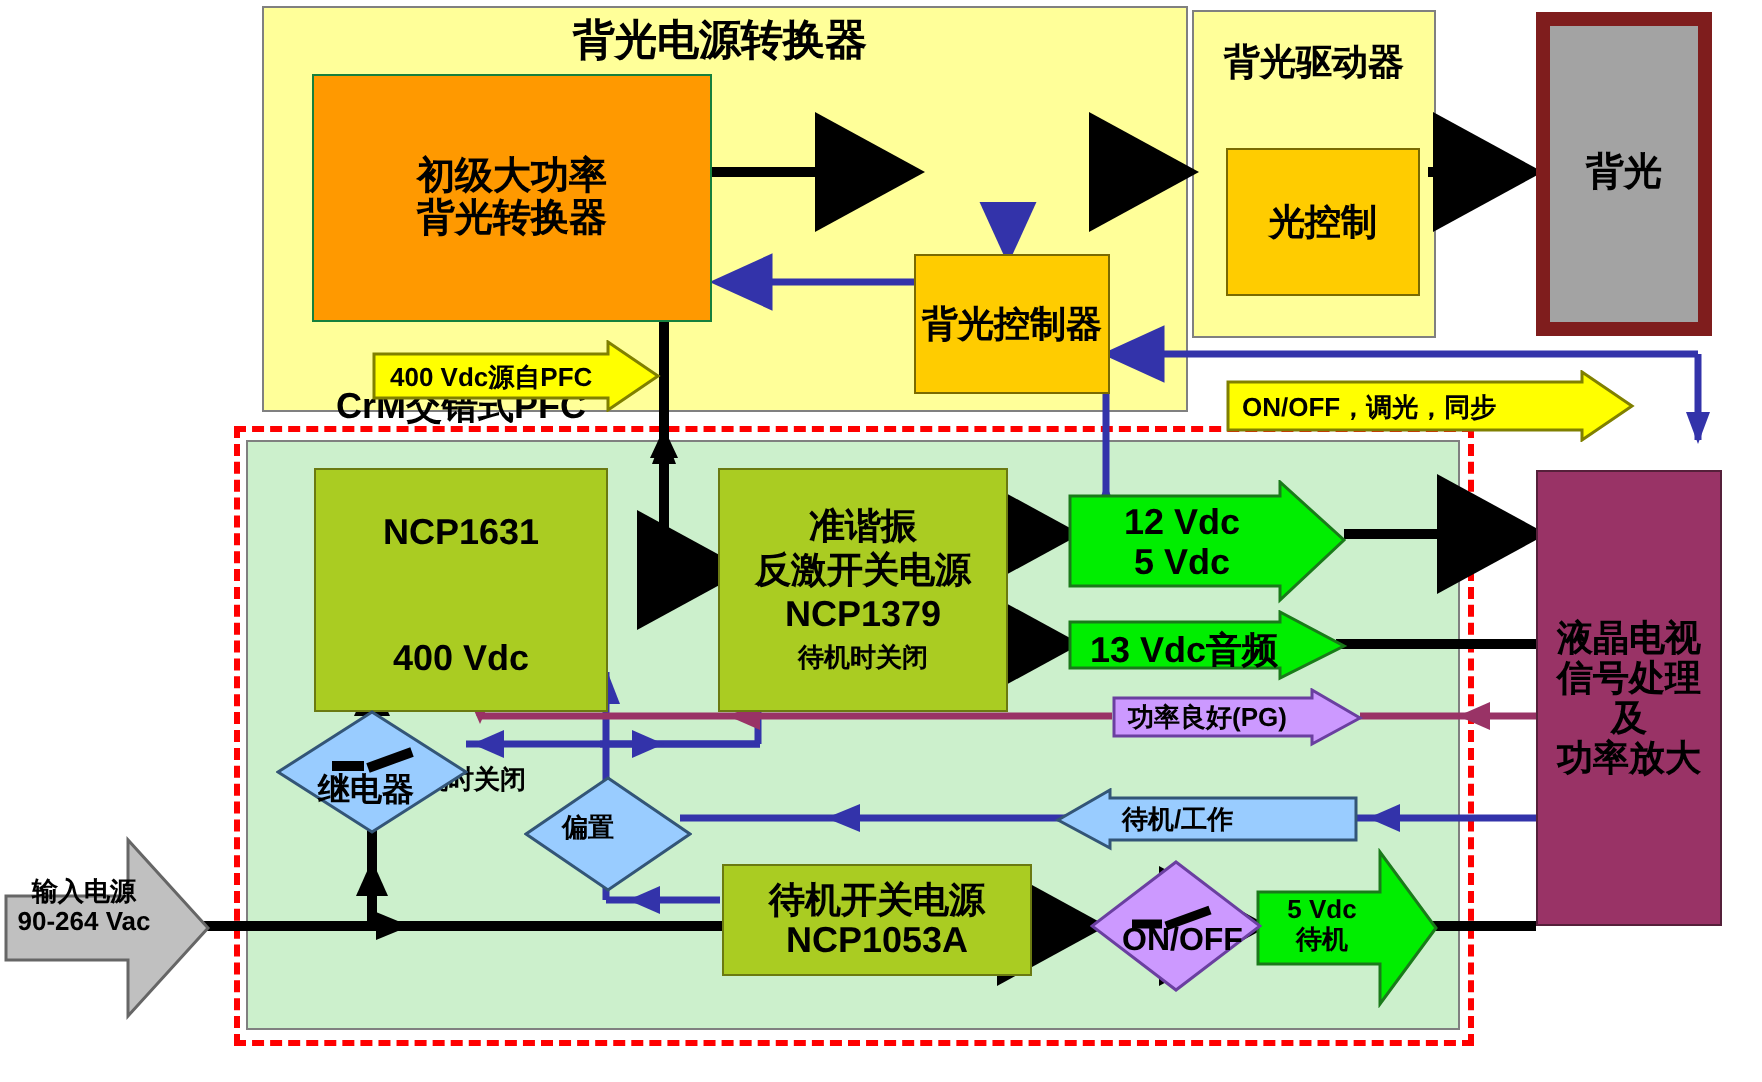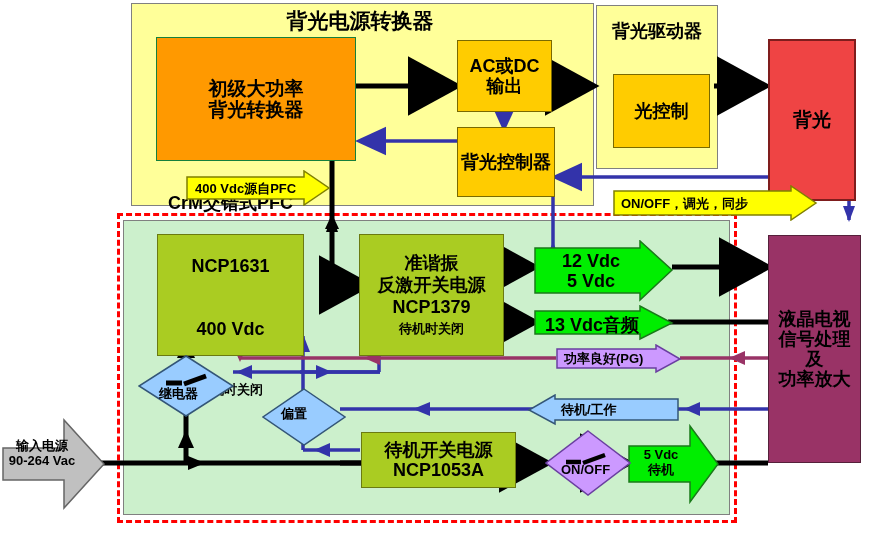--- a/index.html
+++ b/index.html
@@ -12,28 +12,28 @@
   .col{flex-direction:column;}
 
   
   .panel-yellow{background:#FFFF99;border:1px solid #808080;}
   .panel-green{background:#CCF0CC;border:1px solid #808080;}
   .panel-yellow2{background:#FFFF99;border:1px solid #808080;}
 
   .red-dash{border:3px dashed #FF0000;background:transparent;}
   .blk-orange{background:#FF9900;border:1px solid #15803d;}
   .blk-gold{background:#FFCC00;border:1px solid #7a6a00;}
-  .blk-backlight{background:#ef4444;border:2px solid #7f1d1d;margin-top:33px;}
+  .blk-backlight{background:#a3a3a3;border:7px solid #7f1d1d;}
   .blk-olive{background:#AACC22;border:1px solid #6b7a11;}
   .blk-maroon{background:#993366;border:1px solid #55203a;}
 
   .t-big{font-size:19px;font-weight:700;color:#000;}
   .t-med{font-size:18px;font-weight:700;color:#000;}
   .t-sm{font-size:13px;font-weight:700;color:#000;}
-  .t-xs{font-size:13px;font-weight:700;color:#000;}
+  .t-xs{font-size:16px;font-weight:700;color:#000;}
   .t-title{font-size:21px;font-weight:700;color:#000;}
 
   
   svg.ov{position:absolute;left:0;top:0;width:881px;height:541px;pointer-events:none;}
 
   
   .lbl{position:absolute;white-space:nowrap;}
 </style>
 </head>
 <body>
@@ -157,24 +157,20 @@
   <div class="abs ctr t-title" style="left:180px;top:6px;width:360px;height:30px;">背光电源转换器</div>
 
   <div class="abs ctr t-med" style="left:598px;top:20px;width:118px;height:22px;">背光驱动器</div>
 
 
   <div class="abs blk-orange ctr col" style="left:156px;top:37px;width:200px;height:124px;">
     <div class="t-big">初级大功率</div>
     <div class="t-big">背光转换器</div>
   </div>
 
-  <div class="abs blk-gold ctr col" style="left:457px;top:40px;width:95px;height:72px;">
-    <div class="t-med">AC或DC</div>
-    <div class="t-med">输出</div>
-  </div>
 
   <div class="abs blk-gold ctr" style="left:457px;top:127px;width:98px;height:70px;">
     <div class="t-med">背光控制器</div>
   </div>
 
   <div class="abs blk-gold ctr" style="left:613px;top:74px;width:97px;height:74px;">
     <div class="t-med">光控制</div>
   </div>
 
   <div class="abs blk-backlight ctr" style="left:768px;top:6px;width:88px;height:162px;">

